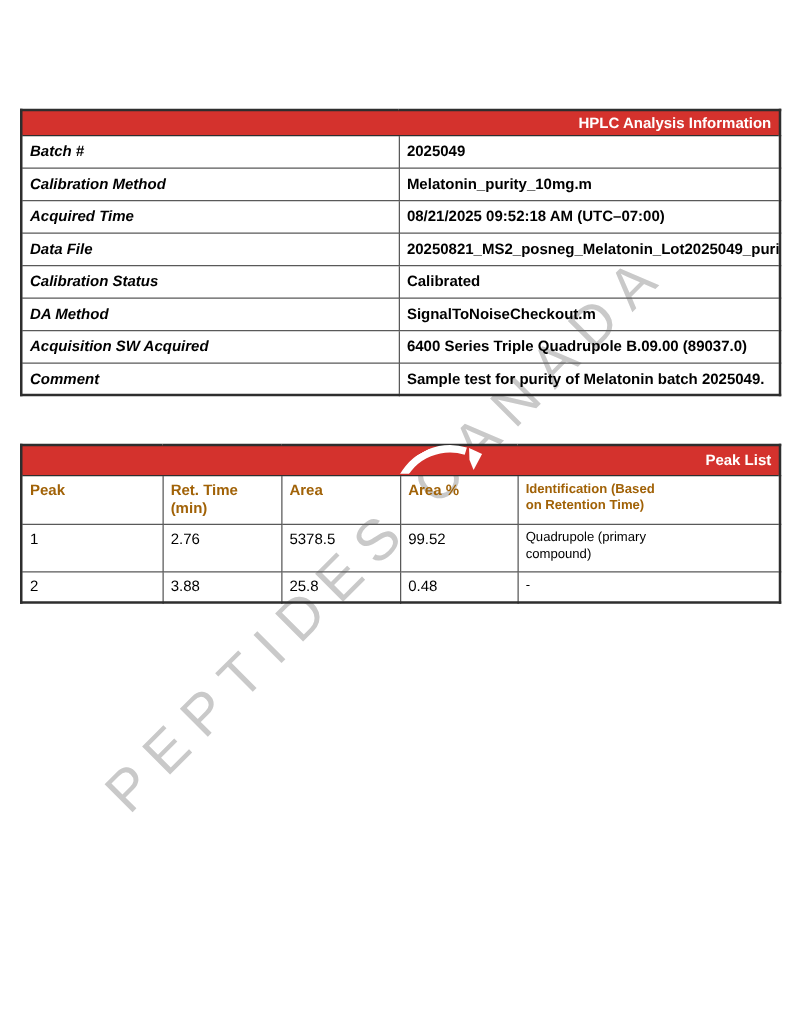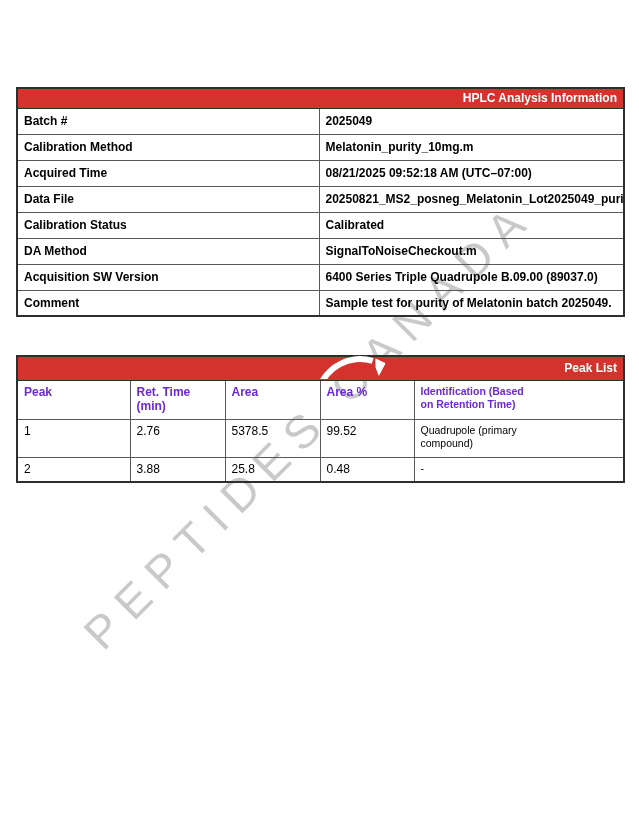--- a/index.html
+++ b/index.html
@@ -27,23 +27,23 @@
     border:1px solid #595959;box-sizing:border-box;
     font-size:12px;padding:4px 6px;vertical-align:top;text-align:left;
   }
   .tbl{border:2px solid #2e2e2e;}
   th.redhead{
     background:#d4322d;color:#ffffff;font-weight:bold;text-align:right;
     height:20px;padding:2px 6px;border:1px solid #2e2e2e;
   }
   .t2 th.redhead{height:24px;padding-top:4px;padding-left:34px;}
   .t1 td{height:26px;padding-top:5px;font-weight:bold;}
-  .t1 td.lbl{font-weight:bold;}
+  .t1 td.lbl{font-weight:bold;font-style:italic;}
   .t1 td.val{white-space:nowrap;overflow:hidden;}
-  .t2 th.colh{font-weight:bold;height:39px;background:transparent;color:#6d28d9;}
+  .t2 th.colh{font-weight:bold;height:39px;background:transparent;color:#a16207;}
   .t2 tr.r1 td{height:38px;}
   .t2 tr.r2 td{height:25px;}
   .t2 .idcell{font-size:10.5px;line-height:1.25;}
   .t2 .idcell .wrapbox{display:inline-block;width:104px;}
 
   
   .logo-clip{
     position:absolute;left:16px;top:355px;width:607px;height:24px;
     overflow:hidden;z-index:3;pointer-events:none;
   }
@@ -91,21 +91,21 @@
     </tr>
     <tr>
       <td class="lbl">Calibration Status</td>
       <td class="val">Calibrated</td>
     </tr>
     <tr>
       <td class="lbl">DA Method</td>
       <td class="val">SignalToNoiseCheckout.m</td>
     </tr>
     <tr>
-      <td class="lbl">Acquisition SW Version</td>
+      <td class="lbl">Acquisition SW Acquired</td>
       <td class="val">6400 Series Triple Quadrupole B.09.00 (89037.0)</td>
     </tr>
     <tr>
       <td class="lbl">Comment</td>
       <td class="val">Sample test for purity of Melatonin batch 2025049.</td>
     </tr>
   </tbody>
     </table>
 
   <table class="tbl t2">

